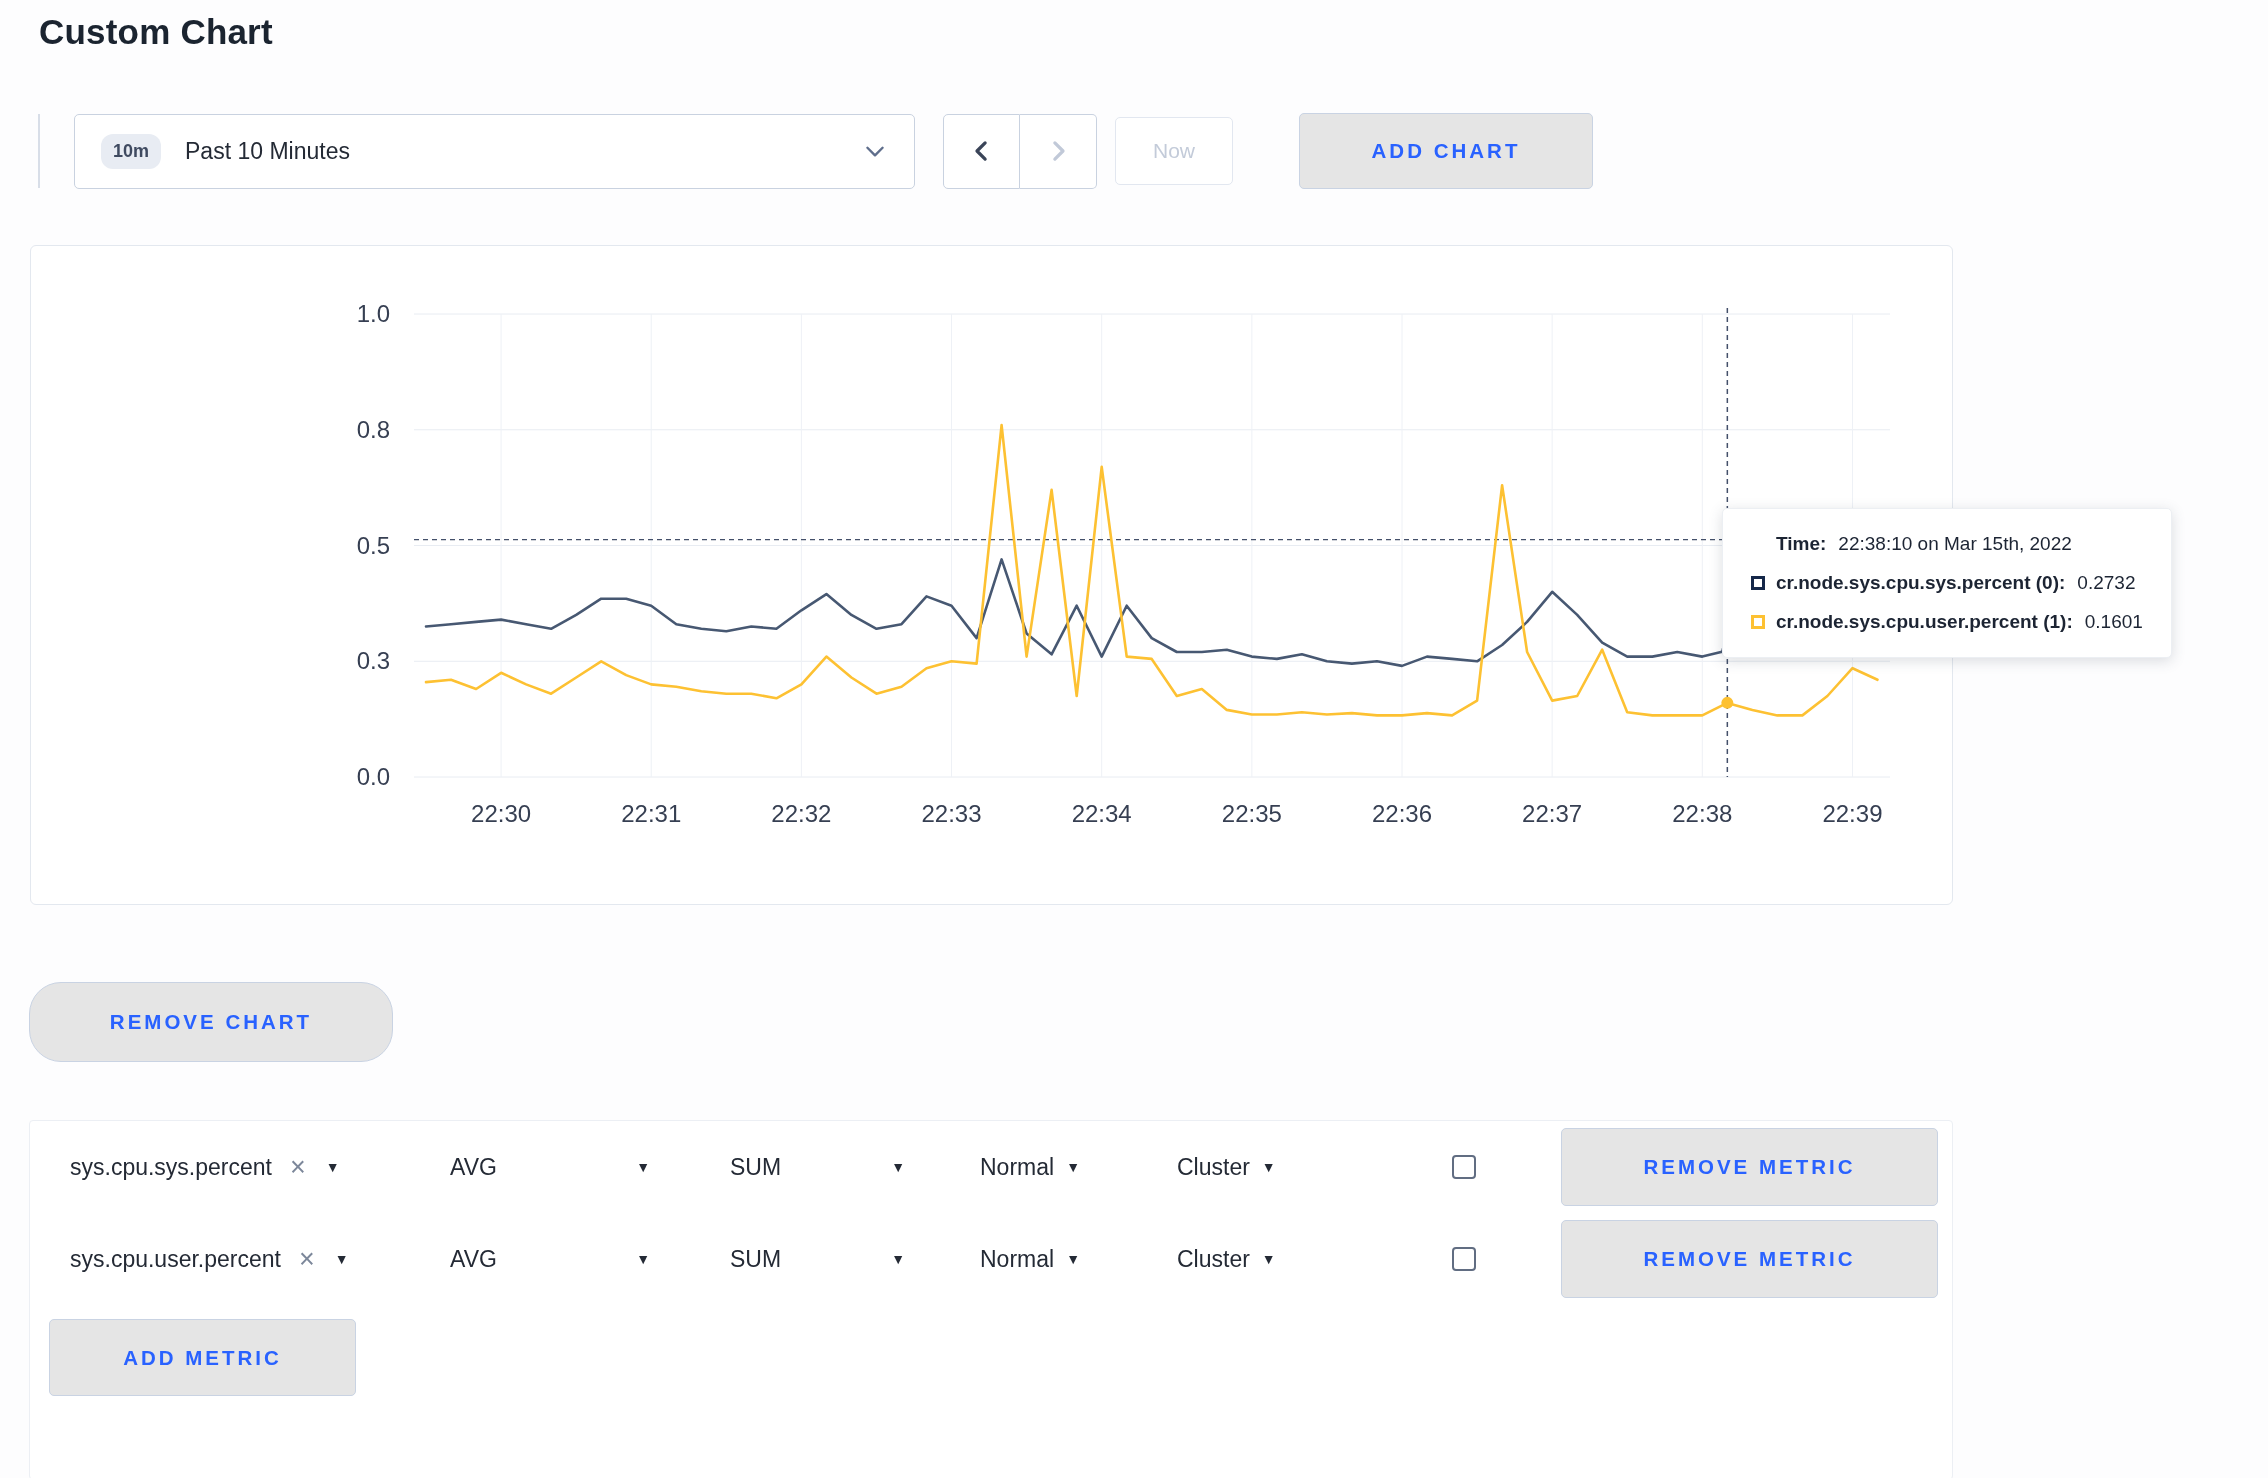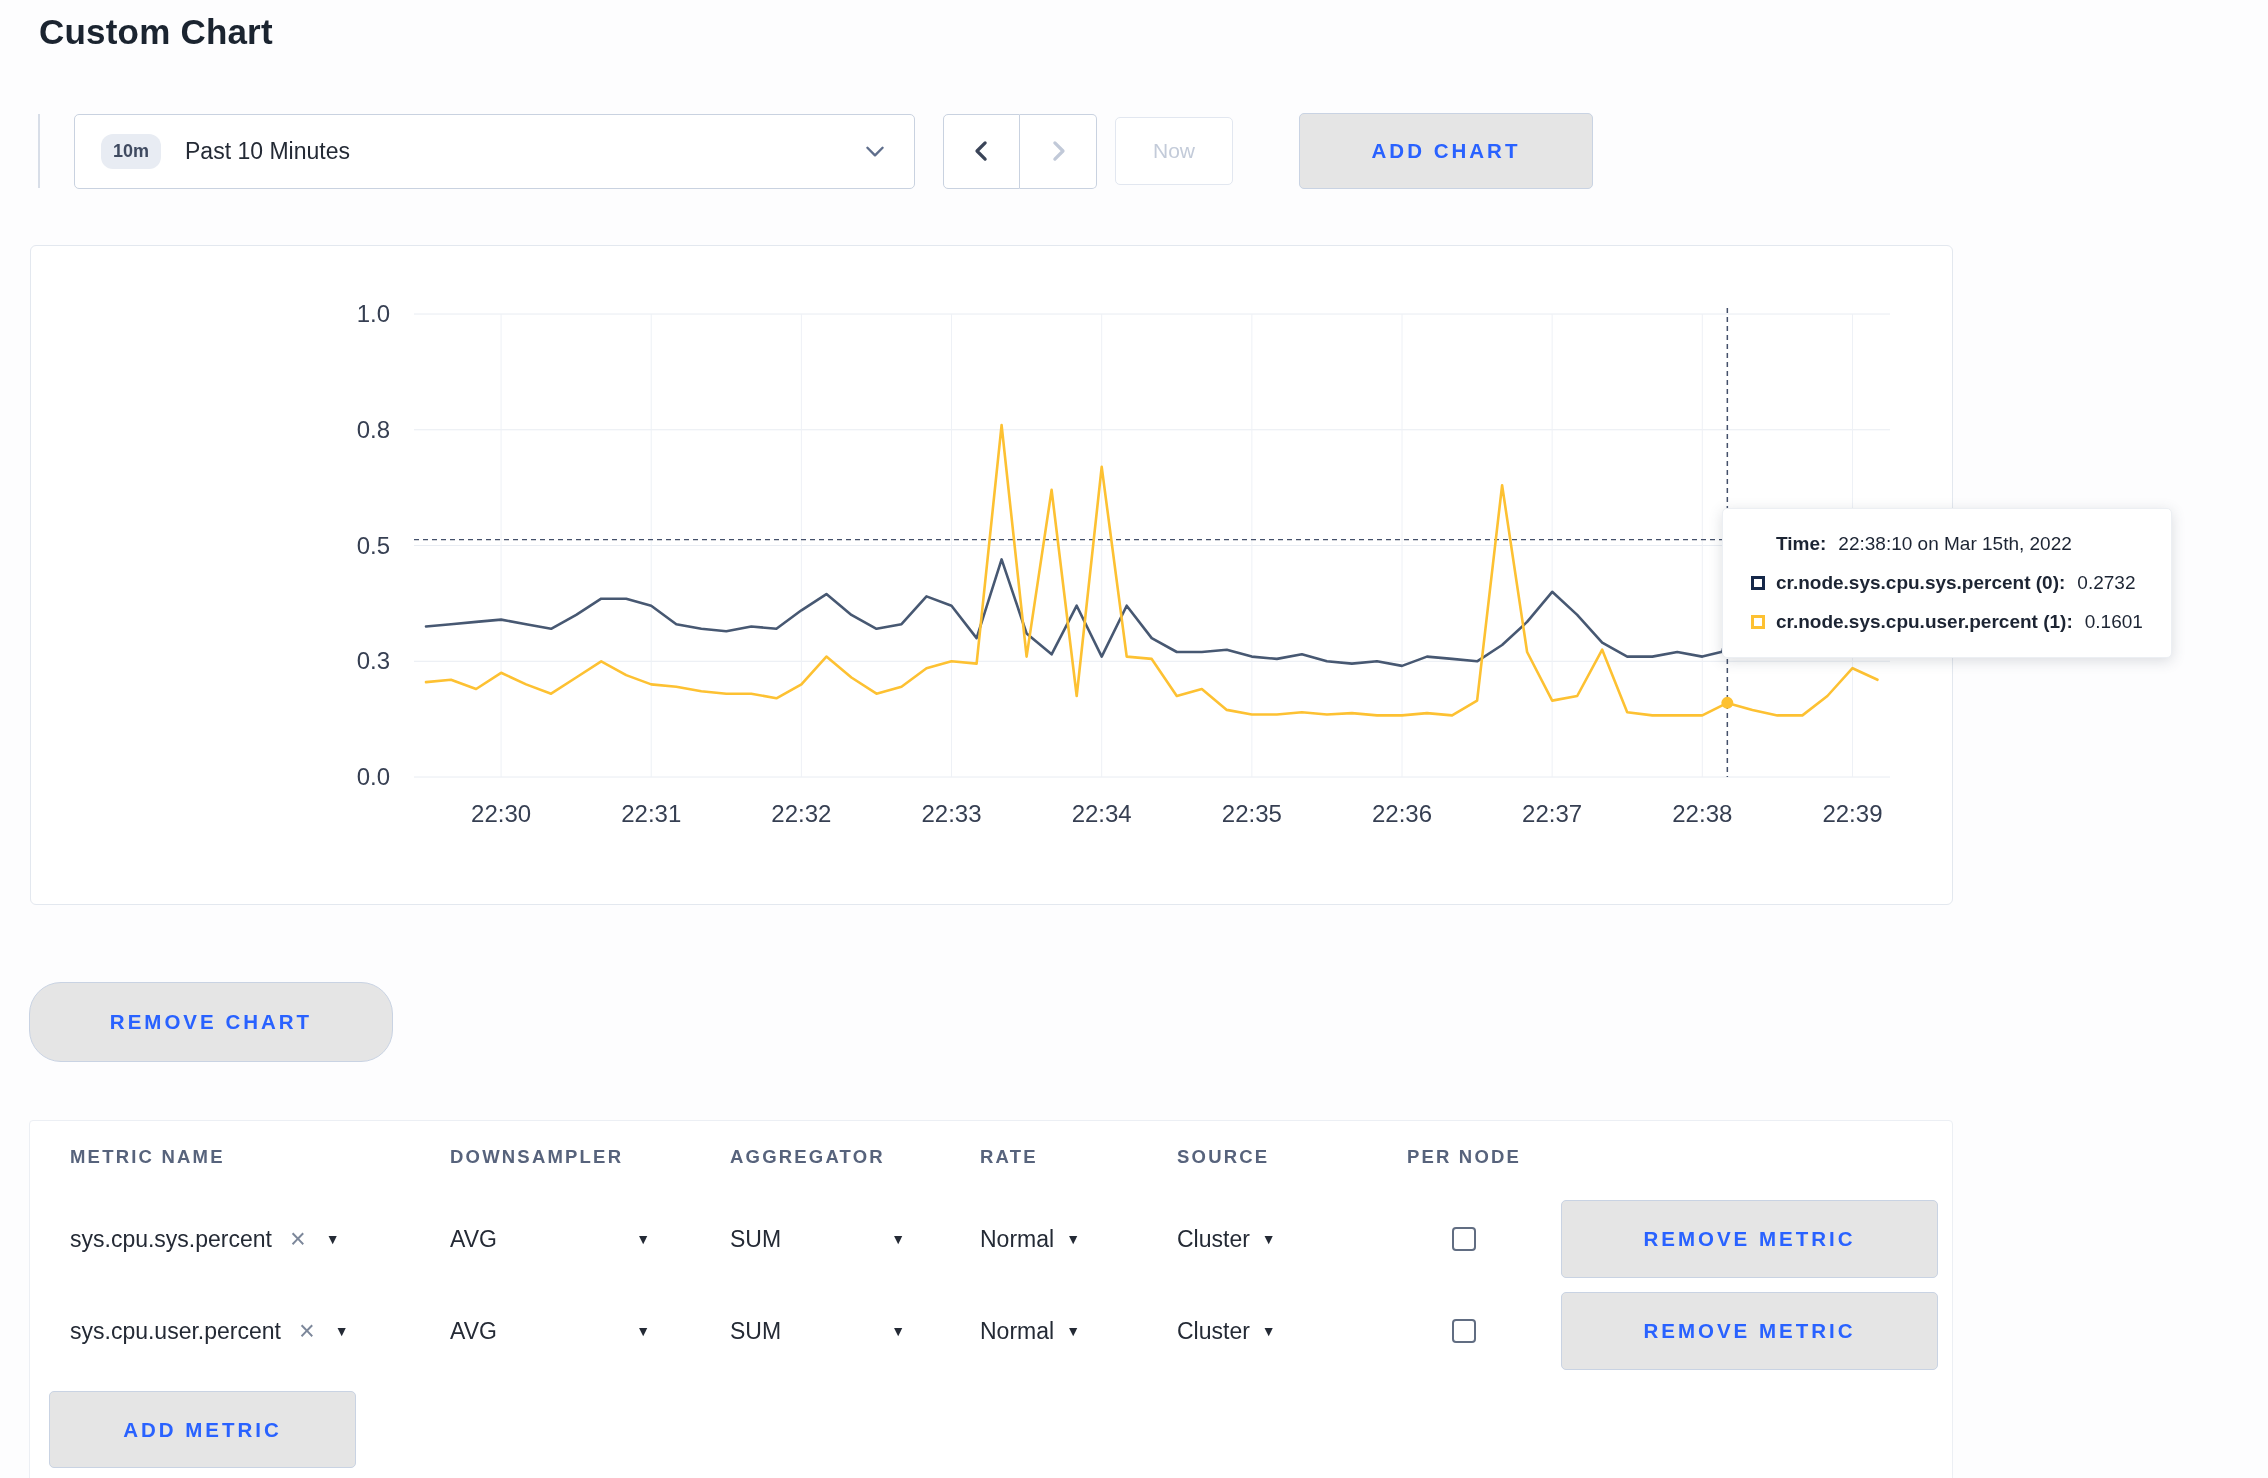--- a/index.html
+++ b/index.html
@@ -211,28 +211,20 @@
           </div>
         </div>
     </div>
   </div>
 
   <div class="units-row">
     <button class="btn-blue remove-chart">REMOVE CHART</button>
   </div>
 
   <div class="metrics-card">
-    <div class="mt-header" id="mt-header">
-        <span class="mt-h">METRIC NAME</span>
-        <span class="mt-h">DOWNSAMPLER</span>
-        <span class="mt-h">AGGREGATOR</span>
-        <span class="mt-h">RATE</span>
-        <span class="mt-h">SOURCE</span>
-        <span class="mt-h">PER NODE</span>
-      </div>
     <div id="mt-rows">
         <div class="mt-row">
           <div class="cell c0"><span class="dd metric">
               <span class="dd-label mname">sys.cpu.sys.percent</span>
               <span class="x-icon">×</span>
               <span class="caret">▼</span>
             </span></div>
           <div class="cell c1"><span class="dd wide1">
               <span class="dd-label ds">AVG</span>
               <span class="caret">▼</span>

